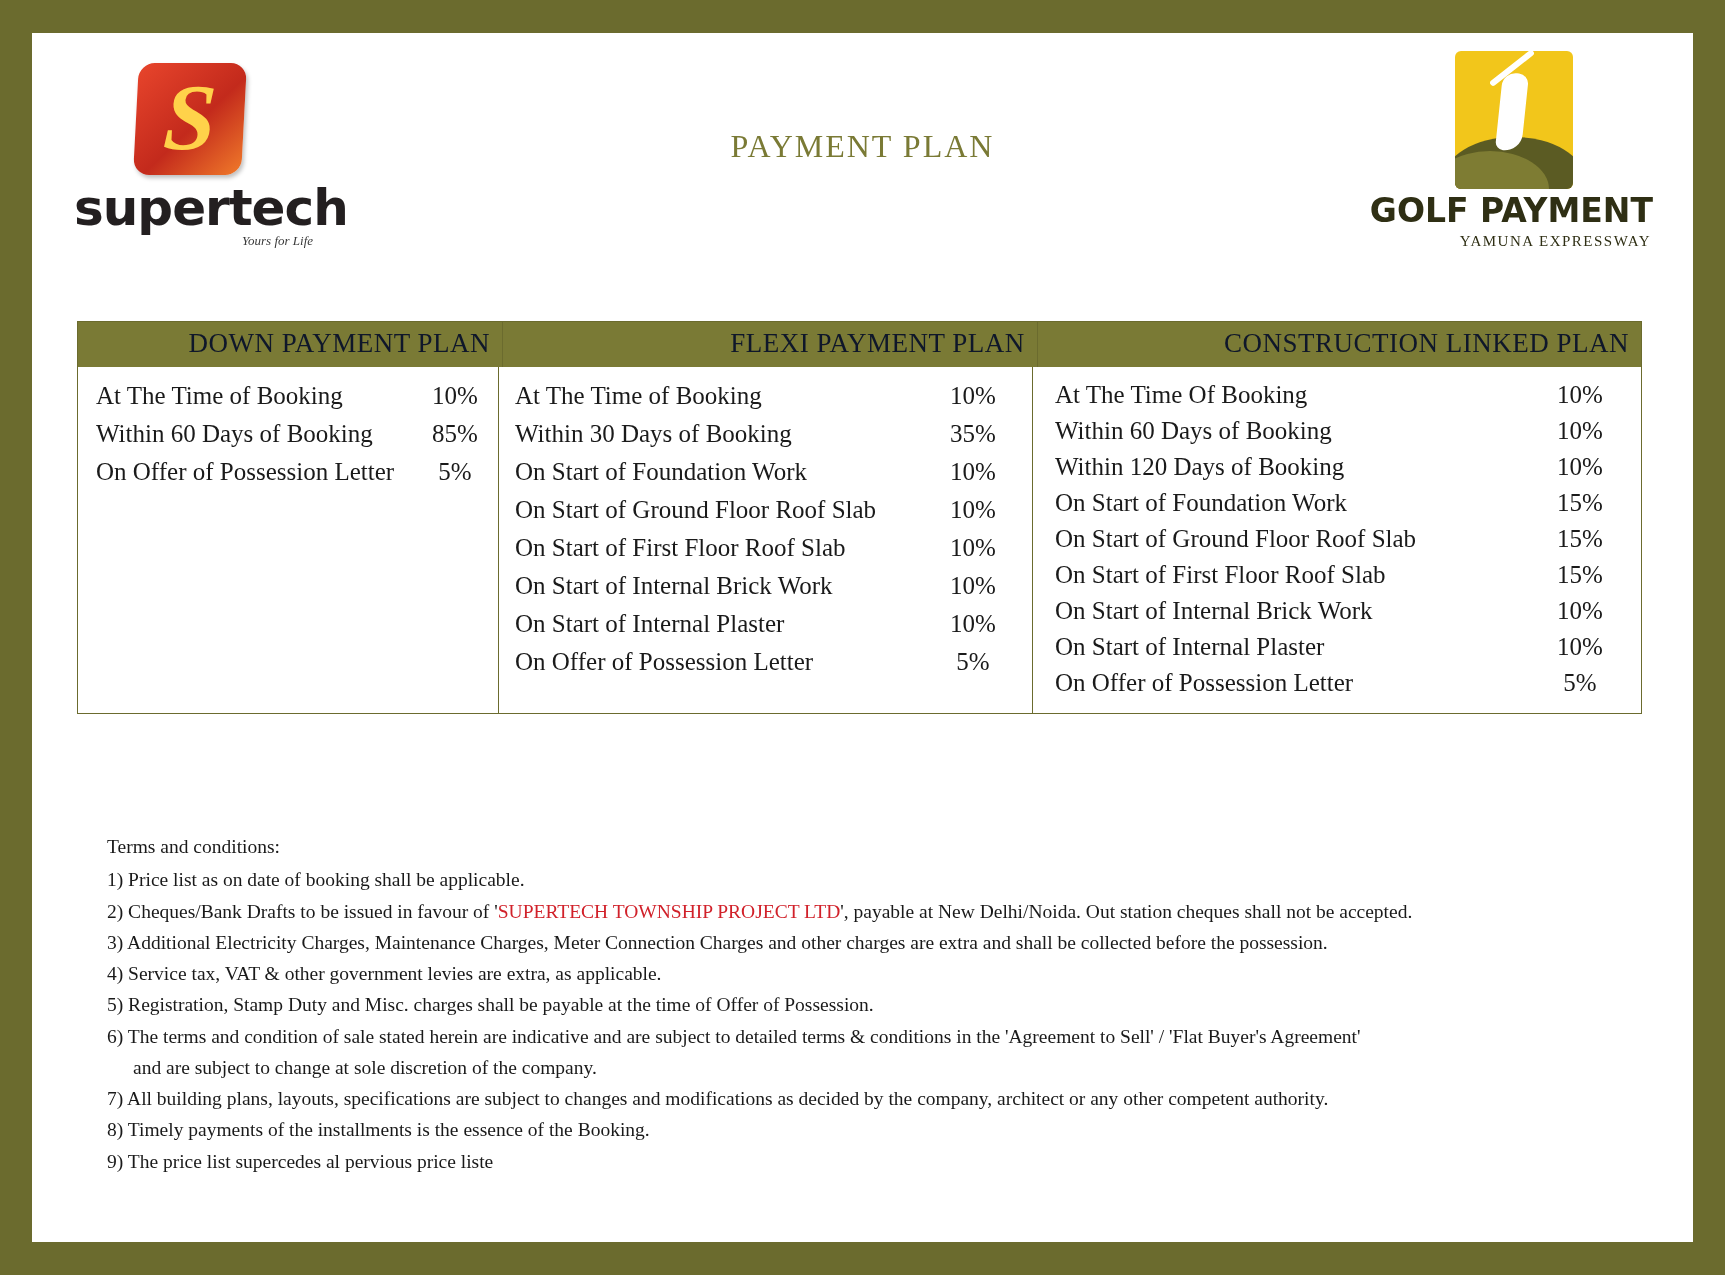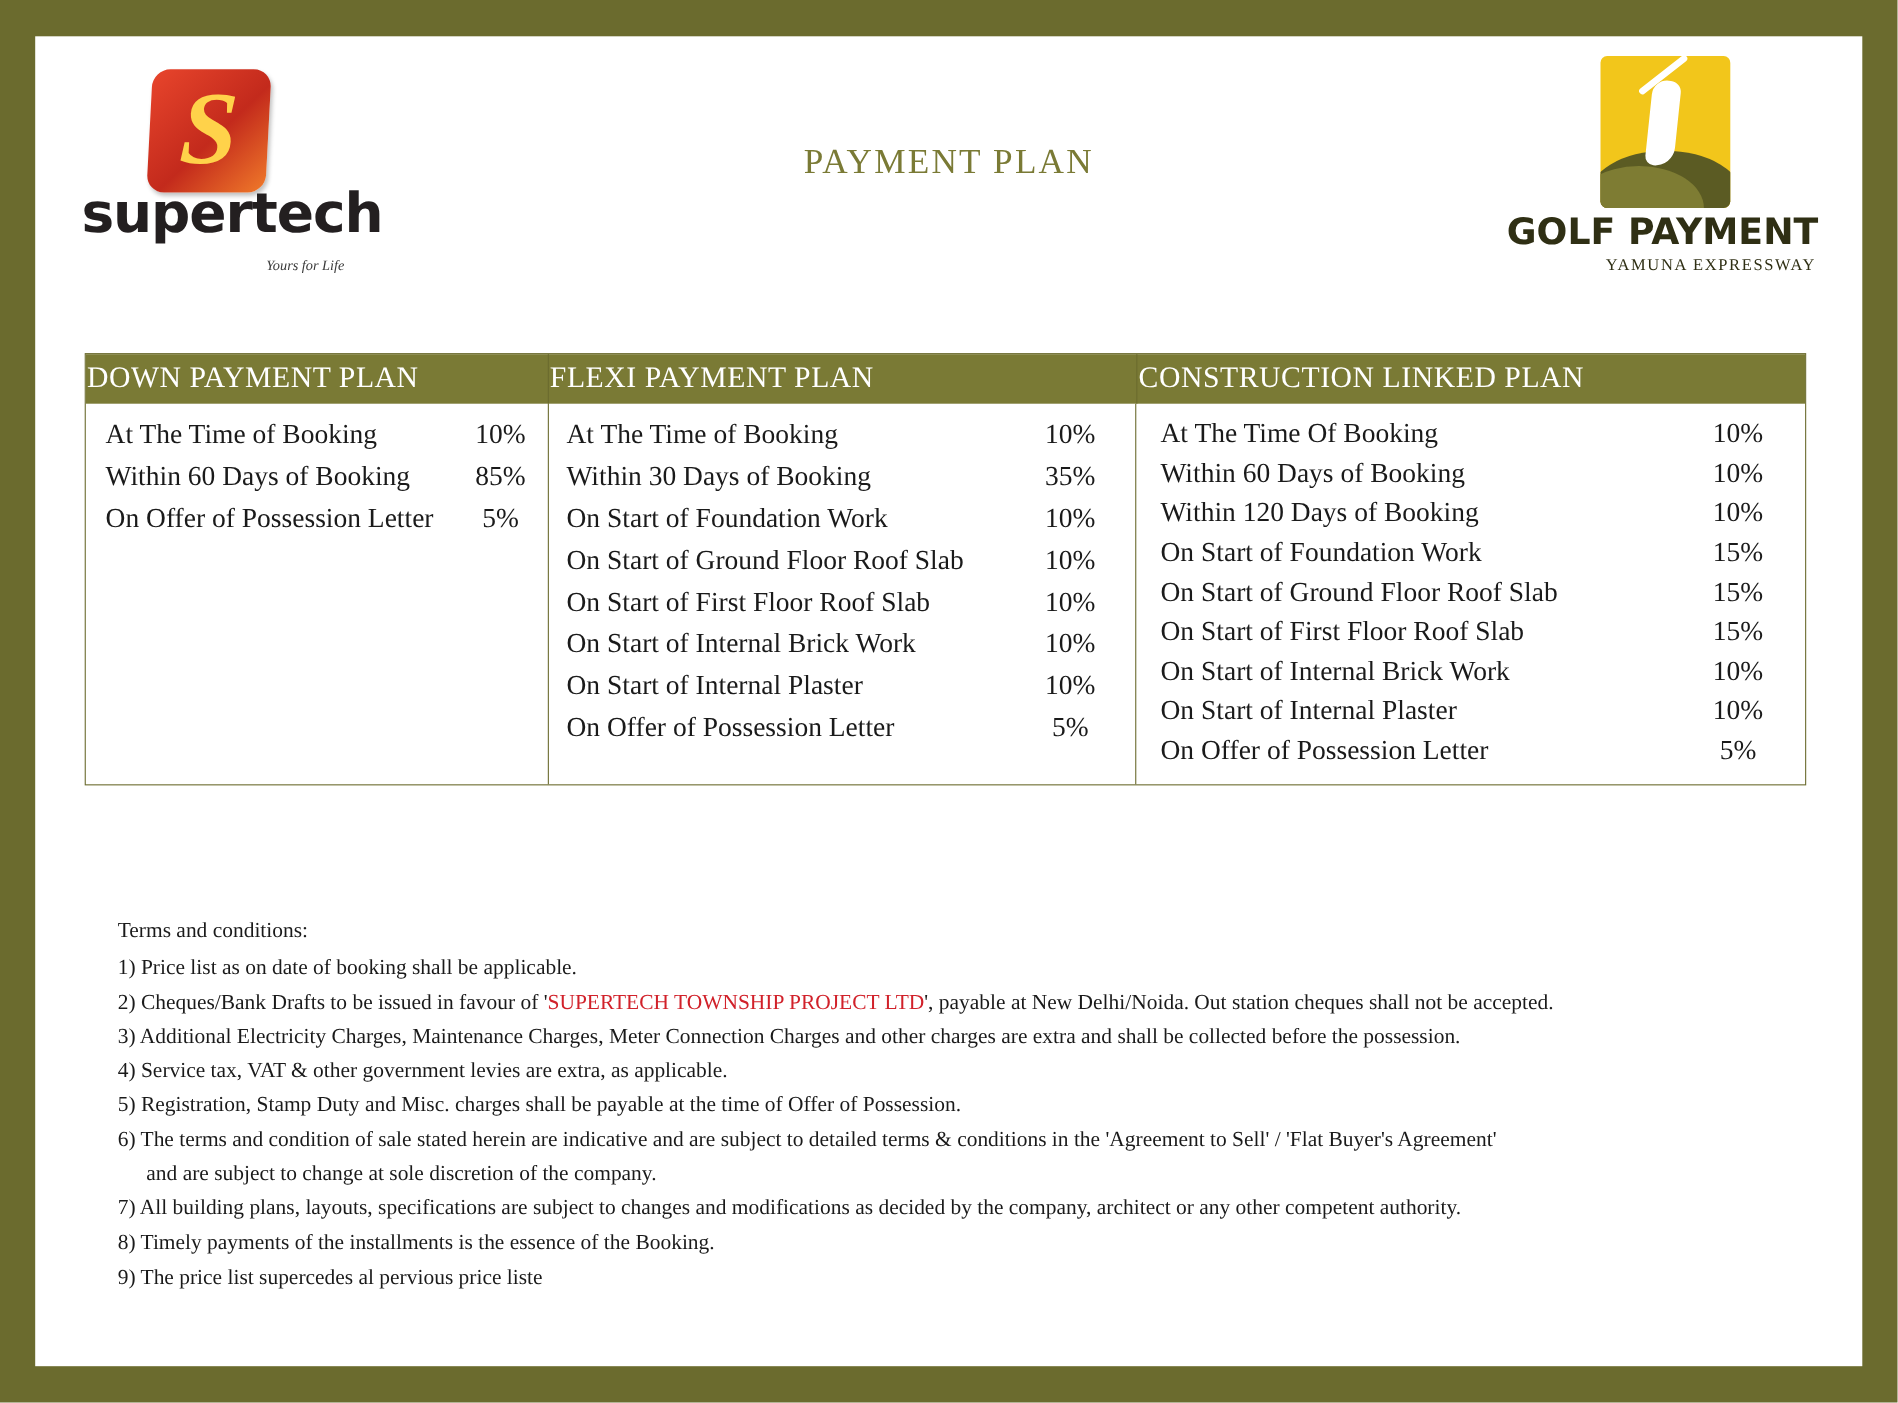--- a/index.html
+++ b/index.html
@@ -53,21 +53,21 @@
     font-family: "Liberation Serif", serif;
     font-size: 94px;
     font-weight: bold;
     font-style: italic;
     color: #ffd24a;
     line-height: 1;
   }
   .logo-left .brand {
     position: absolute;
     left: 0px;
-    top: 102px;
+    top: 116px;
     font-family: "DejaVu Sans", sans-serif;
     font-size: 50px;
     font-weight: bold;
     letter-spacing: -1px;
     color: #231f20;
   }
   .logo-left .tag {
     position: absolute;
     left: 168px;
     top: 170px;
@@ -175,24 +175,24 @@
     top: 288px;
     width: 1565px;
     border: 1px solid #6b6b2e;
     box-sizing: border-box;
   }
   .plans-head {
     display: flex;
     background: #7a7a35;
   }
   .plans-head .col-head {
-    color: #ffffff;
+    color: #0f172a;
     font-size: 27px;
-    text-align: left;
-    padding: 6px 1px 8px;
+    text-align: right;
+    padding: 6px 12px 8px;
     letter-spacing: 0.5px;
   }
   .plans-body {
     display: flex;
     min-height: 345px;
   }
   .col {
     box-sizing: border-box;
     padding: 10px 0 12px;
   }

